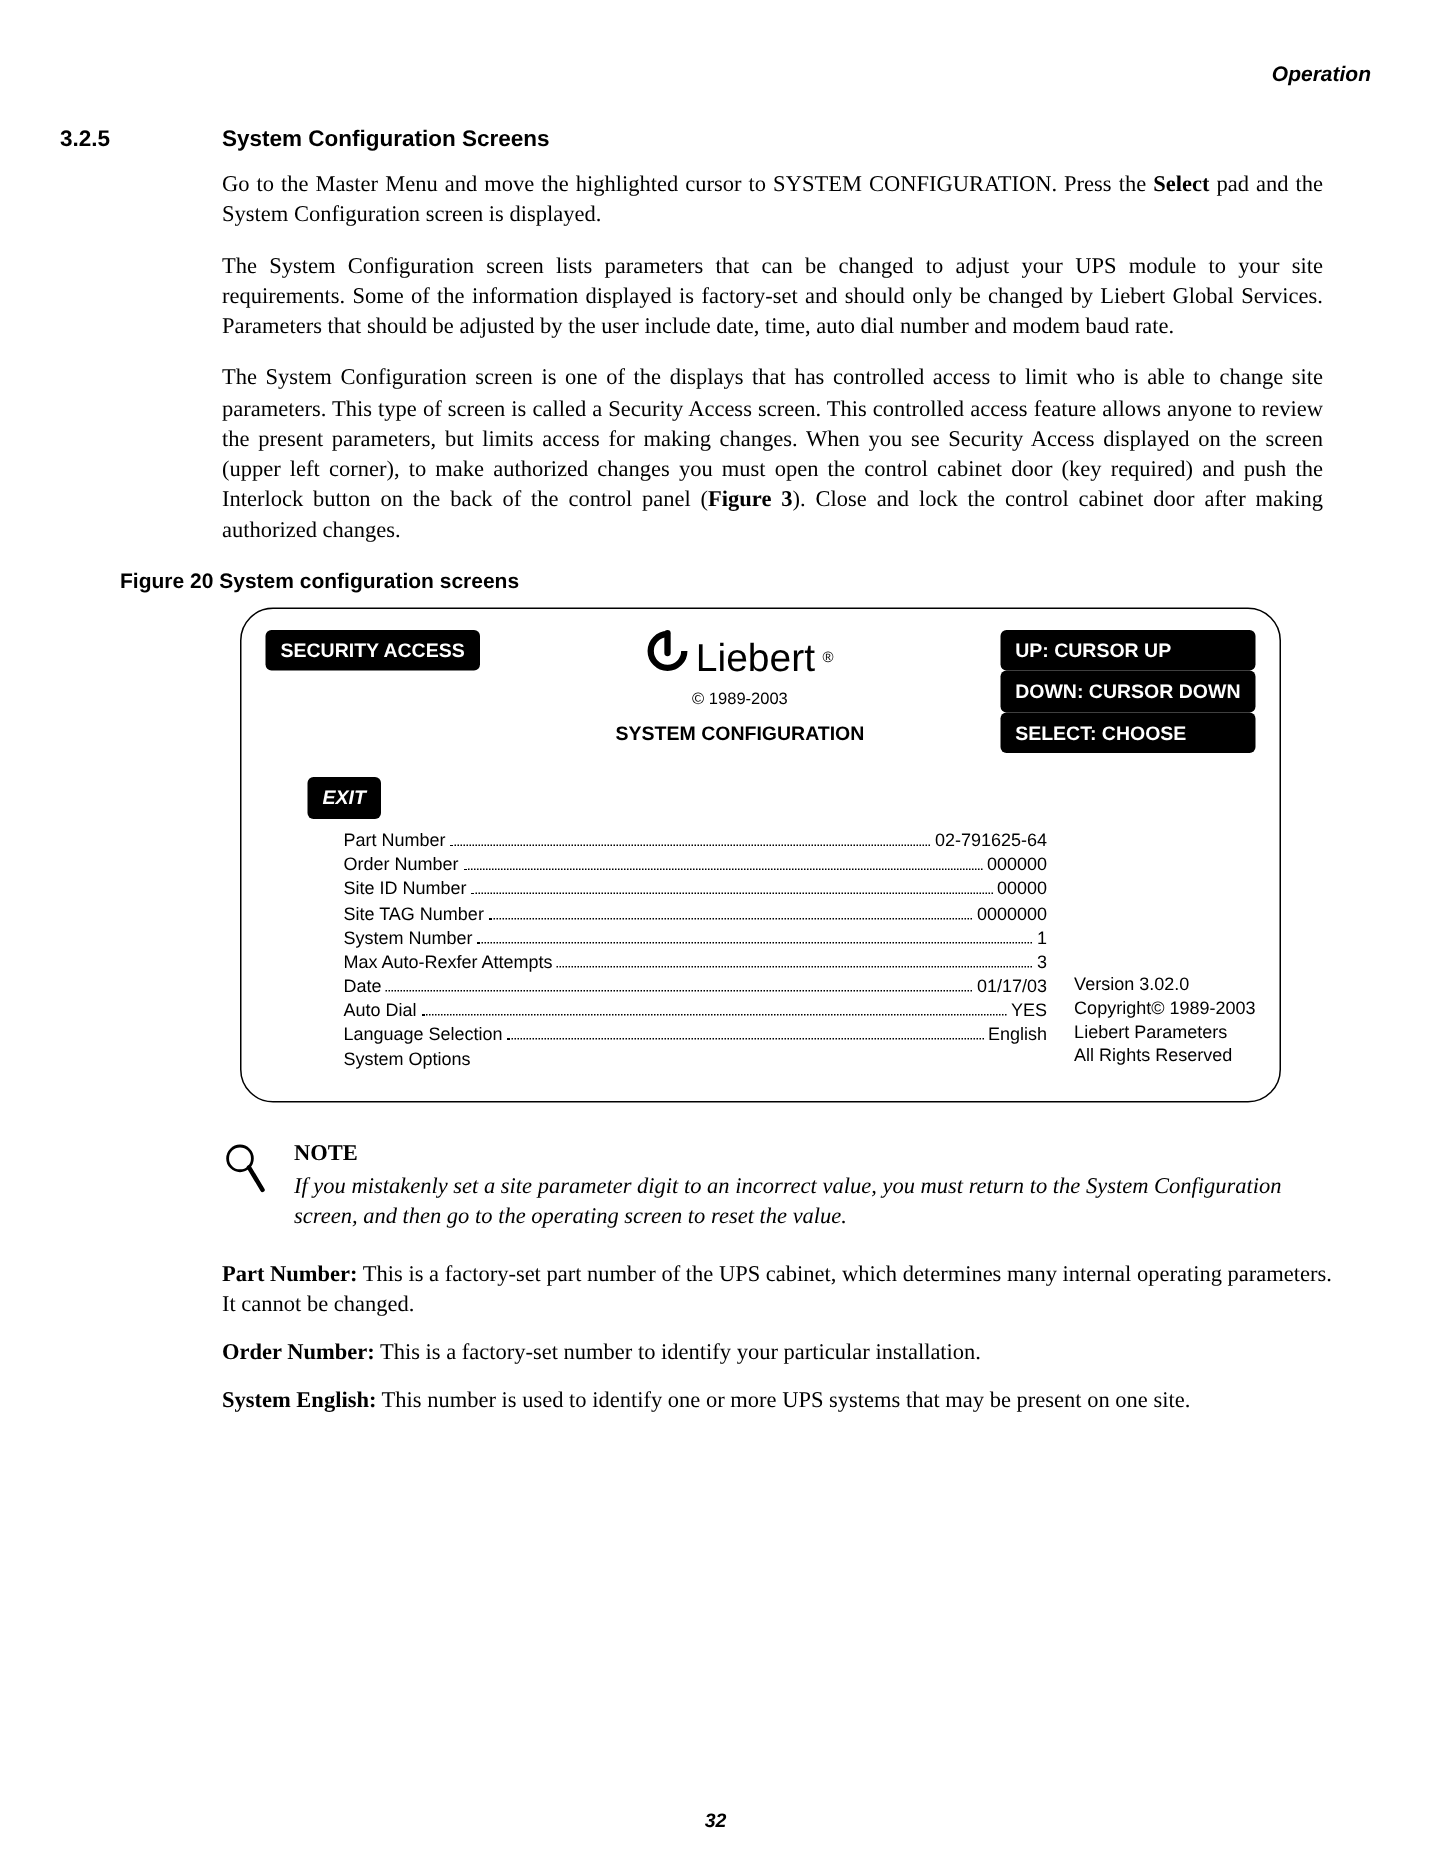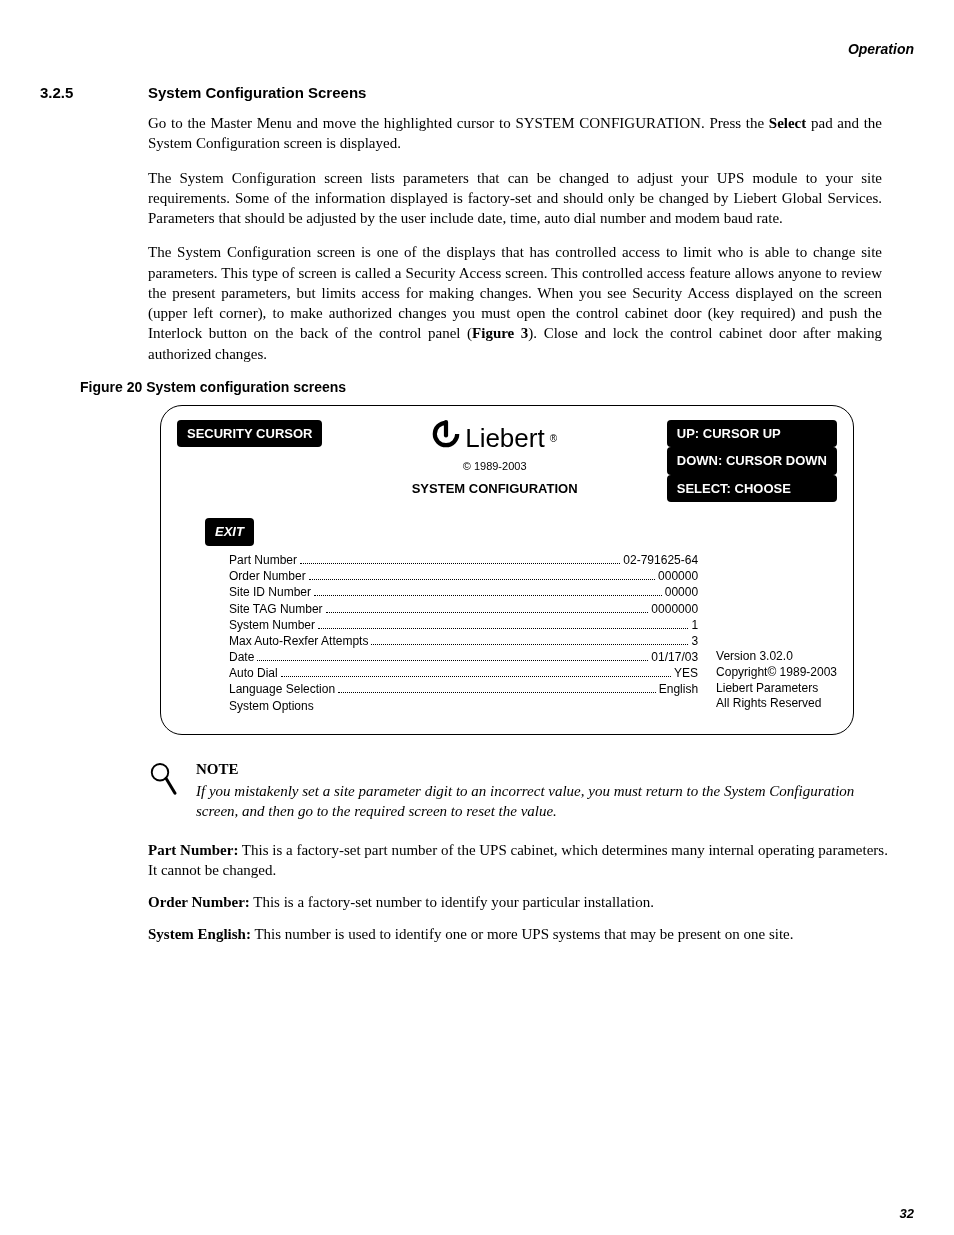--- a/index.html
+++ b/index.html
@@ -148,21 +148,21 @@
   .note-text .note-body { font-style: italic; }
 
   .def-text {
     margin-left: 108px;
     margin-right: 20px;
     margin-bottom: 12px;
   }
   .def-text .term { font-weight: bold; }
 
   .page-num {
-    text-align: right;
+    text-align: center;
     font-family: Arial, Helvetica, sans-serif;
     font-weight: bold;
     font-style: italic;
     font-size: 13px;
     margin-top: 260px;
   }
 </style>
 </head>
 <body>
 
@@ -181,21 +181,21 @@
 
 <p class="body-text">
   <span>The System Configuration screen is one of the displays that has controlled access to limit who is able to change site parameters. This type of screen is called a Security Access screen. This controlled access feature allows anyone to review the present parameters, but limits access for making changes. When you see Security Access displayed on the screen (upper left corner), to make authorized changes you must open the control cabinet door (key required) and push the Interlock button on the back of the control panel (</span><strong class="term">Figure 3</strong><span>). Close and lock the control cabinet door after making authorized changes.</span>
 </p>
 
 <div class="figure-caption">Figure 20  System configuration screens</div>
 
 <div class="screen-outer">
   <div class="screen-top">
     <div class="left-col">
-      <span class="black-btn">SECURITY CURSOR</span>
+      <span class="black-btn">SECURITY ACCESS</span>
     </div>
     <div class="center-col">
       <div class="logo">
         <span>
           <svg viewBox="0 0 40 40">
               <path d="M20 4 A16 16 0 1 0 36 20" fill="none" stroke="#000" stroke-width="6"></path>
               <path d="M20 3 L20 22" stroke="#000" stroke-width="6" stroke-linecap="round"></path>
             </svg>
         </span>
         <span>Liebert</span>
@@ -275,21 +275,21 @@
 
 <div class="note-wrap">
   <div class="note-icon">
     <svg viewBox="0 0 40 50">
         <circle cx="16" cy="16" r="11" fill="none" stroke="#000" stroke-width="2.5"></circle>
         <line x1="24" y1="24" x2="36" y2="44" stroke="#000" stroke-width="4" stroke-linecap="round"></line>
       </svg>
   </div>
   <div class="note-text">
     <div class="note-head">NOTE</div>
-    <div class="note-body">If you mistakenly set a site parameter digit to an incorrect value, you must return to the System Configuration screen, and then go to the required screen to reset the value.</div>
+    <div class="note-body">If you mistakenly set a site parameter digit to an incorrect value, you must return to the System Configuration screen, and then go to the operating screen to reset the value.</div>
   </div>
 </div>
 
 <p class="def-text">
   <span class="term">Part Number:</span><span> This is a factory-set part number of the UPS cabinet, which determines many internal operating parameters. It cannot be changed.</span>
 </p>
 <p class="def-text">
   <span class="term">Order Number:</span><span> This is a factory-set number to identify your particular installation.</span>
 </p>
 <p class="def-text">

